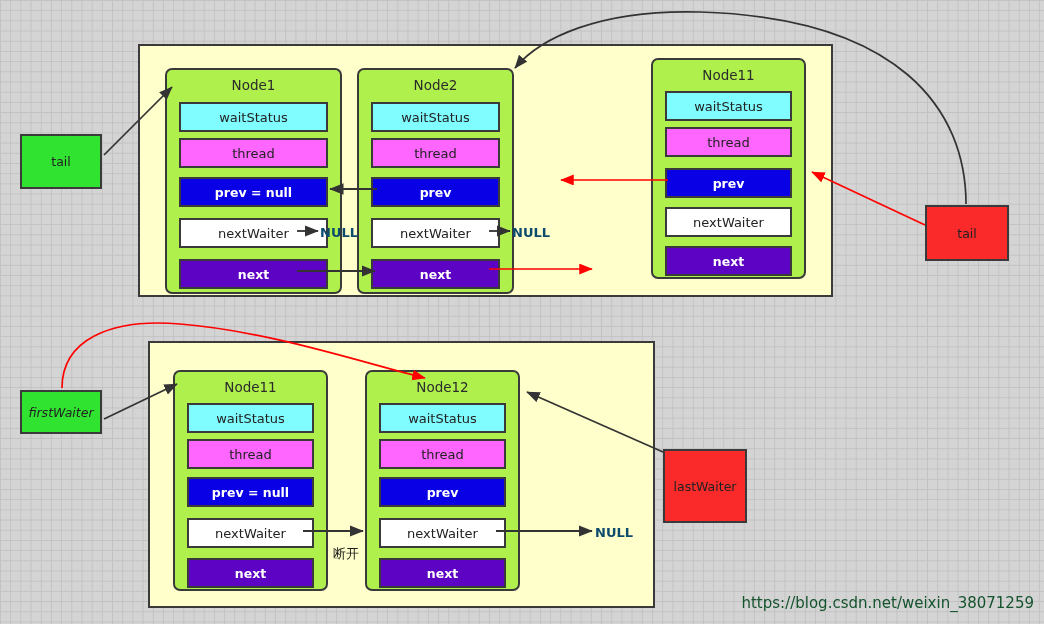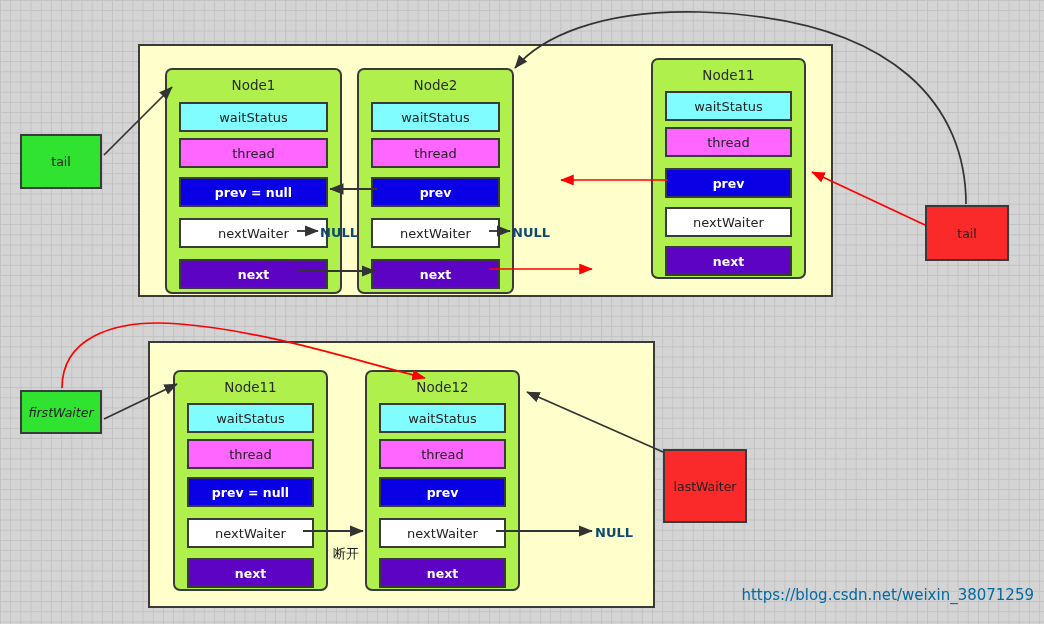--- a/index.html
+++ b/index.html
@@ -111,23 +111,23 @@
     left: 0; top: 0;
     width: 1044px; height: 624px;
     z-index: 5;
     pointer-events: none;
   }
 
   
   #watermark {
     position: absolute;
     right: 10px;
-    bottom: 20px;
+    bottom: 12px;
     font-size: 15px;
-    color: #0369a1;
+    color: #14532d;
     z-index: 8;
     white-space: nowrap;
   }
 </style>
 </head>
 <body>
 
 <div id="grid-bg"></div>
 
 <div class="panel" style="left:138px; top:44px; width:695px; height:253px;"></div>

